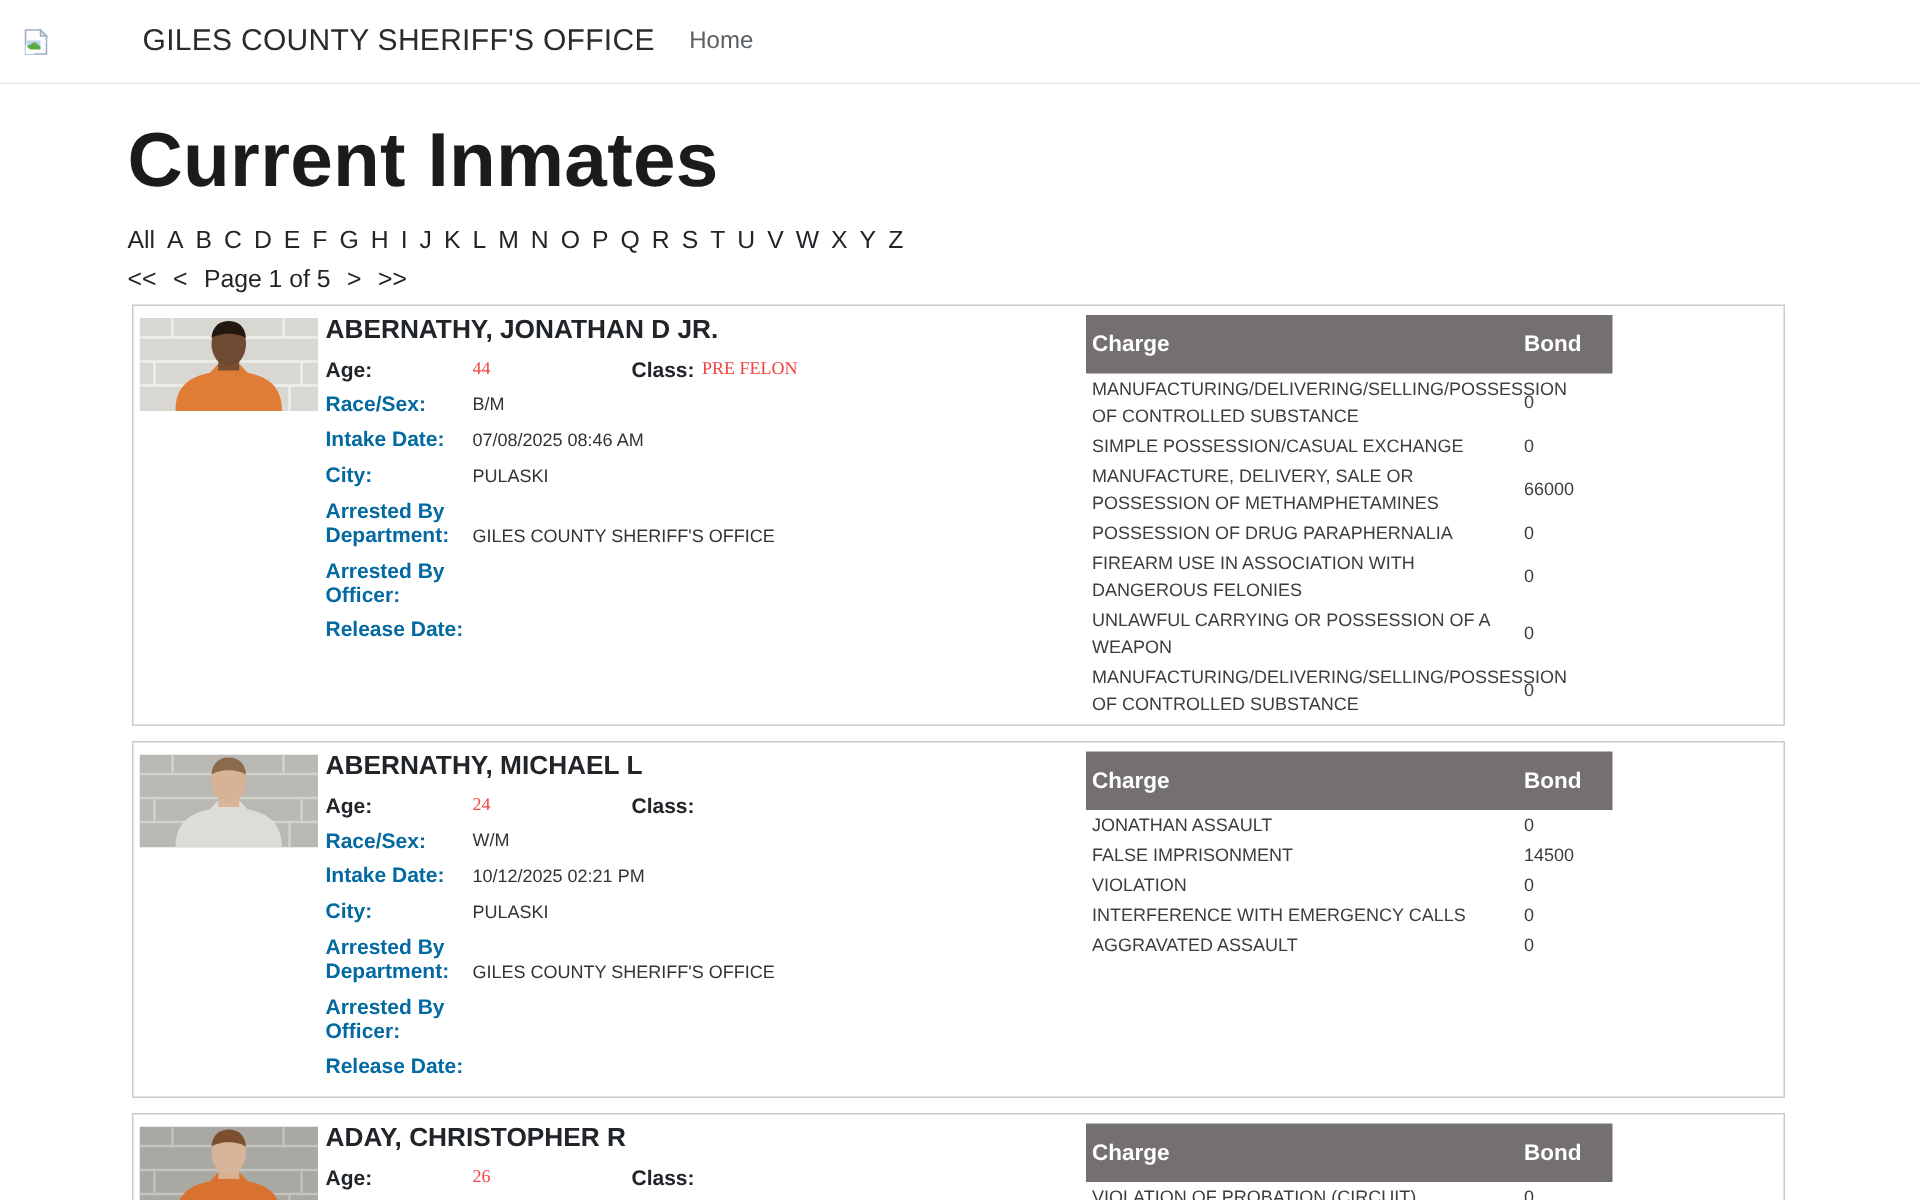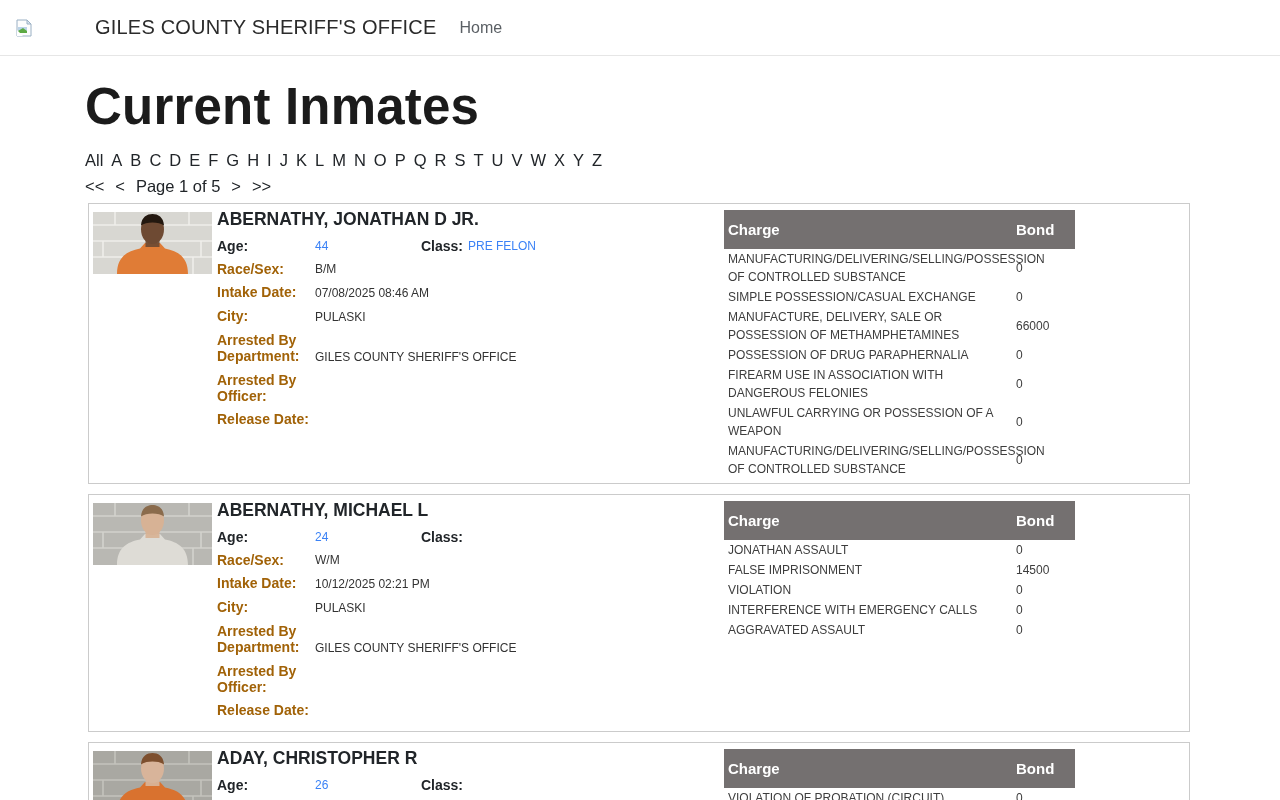--- a/index.html
+++ b/index.html
@@ -26,25 +26,25 @@
   
   .cards { margin-left:3px; width:1102px; }
   .card { border:1px solid #cbcbcb; background:#fff; margin-bottom:10px; padding:4px;
     display:grid; grid-template-columns:124px 507px 1fr; align-items:start; }
 
   .mugshot { width:119px; height:62px; display:block; margin-top:4px; }
 
   .details { padding-top:1px; }
   .inmate-name { font-size:17.5px; font-weight:700; color:#212529; margin-bottom:8px; }
   .drow { display:grid; grid-template-columns:98px 1fr; align-items:end; margin-bottom:8px; }
-  .drow .lbl { font-size:14px; font-weight:700; line-height:1.13; color:#a16207; }
+  .drow .lbl { font-size:14px; font-weight:700; line-height:1.13; color:#0369a1; }
   .drow .val { font-size:12px; color:#333; padding-bottom:1px; }
   .drow-first { display:grid; grid-template-columns:98px 106px 47px 1fr; align-items:end; margin-bottom:8px; }
   .drow-first .lbl { font-size:14px; font-weight:700; color:#212529; }
-  .drow-first .val { font-size:12px; color:#3b82f6; padding-bottom:1px; }
+  .drow-first .val { font-size:12px; color:#ef4444; padding-bottom:1px;font-family:Liberation Serif, serif; }
 
   
   .charges { width:351px; margin-top:2px; }
   .ch-head { display:grid; grid-template-columns:288px 63px; background:#747070; color:#fff;
     height:39px; align-items:center; font-weight:700; font-size:15px; }
   .ch-head > div { padding:0 4px; }
   .ch-row { display:grid; grid-template-columns:288px 63px; align-items:center; min-height:20px; }
   .ch-row .ch-charge { font-size:12px; line-height:18px; color:#3d3d3d; padding:1px 4px; }
   .ch-row .ch-bond { font-size:12px; color:#3d3d3d; padding:0 4px; }
 </style>

